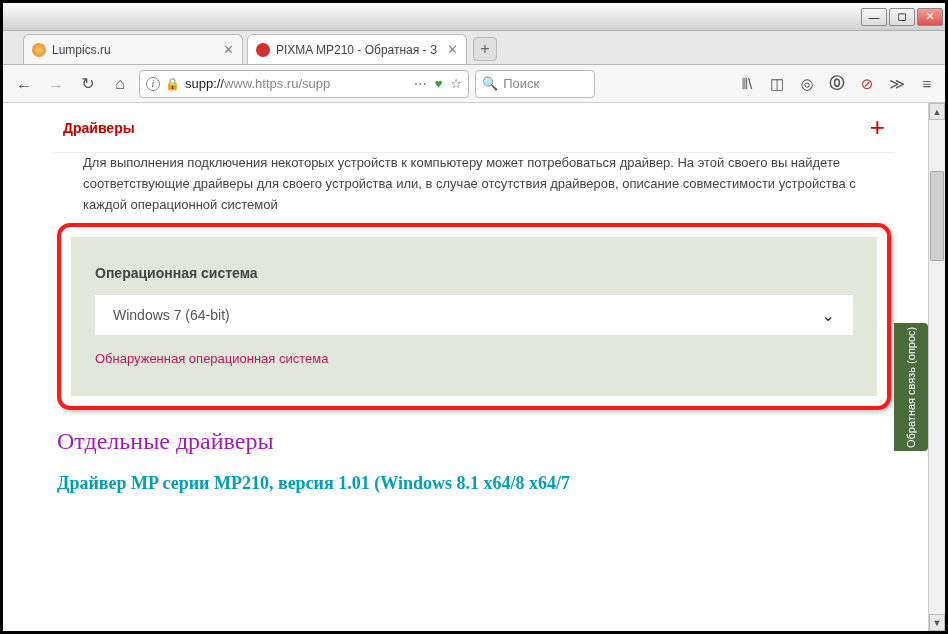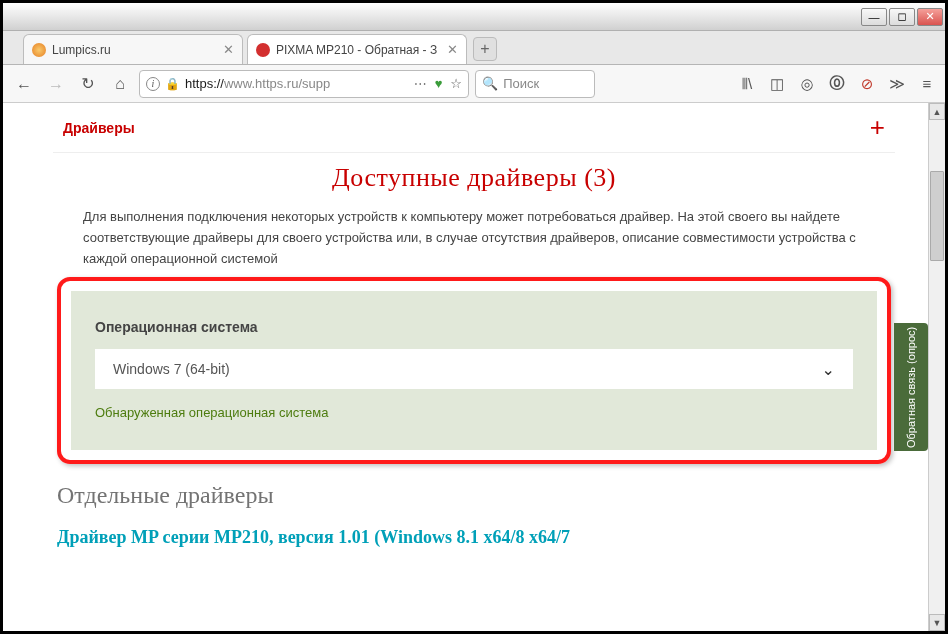--- a/index.html
+++ b/index.html
@@ -165,22 +165,22 @@
   height:40px;
   display:flex;
   align-items:center;
   justify-content:space-between;
   padding: 0 18px;
   font-size:14px;
   color:#555;
   cursor:pointer;
 }
 .os-select .chev { font-size:16px; color:#333;}
-.detected { color:#4d7c0f; font-size:13px; margin-top:16px;}
-.sub-title { color:#737373; font-size:24px; font-family:Georgia,serif; margin:0 0 18px 4px;}
+.detected { color:#be185d; font-size:13px; margin-top:16px;}
+.sub-title { color:#a21caf; font-size:24px; font-family:Georgia,serif; margin:0 0 18px 4px;}
 .driver-link { color:#00a0b8; font-weight:bold; font-size:18px; font-family:Georgia,serif; margin-left:4px;}
 .scrollbar { position:absolute; right:0; top:0; bottom:0; width:17px; background:#f0f0f0; border-left:1px solid #ccc;}
 .scroll-btn { height:17px; background:#e8e8e8; border:1px solid #bbb; display:flex; align-items:center; justify-content:center; font-size:9px; color:#555;}
 .scroll-thumb { position:absolute; top:68px; height:90px; left:1px; right:1px; background:#cfcfcf; border:1px solid #aaa; border-radius:1px;}
 .feedback-tab {
   position:absolute;
   right:17px;
   top:220px;
   width:34px;
   height:128px;
@@ -229,21 +229,21 @@
 
   <div class="addressbar">
     <div class="nav-btn">←</div>
     <div class="nav-btn" style="color:#bbb;">→</div>
     <div class="nav-btn">↻</div>
     <div class="nav-btn">⌂</div>
     <div class="urlbox">
       <span class="info-circle">i</span>
       <span class="lock">🔒</span>
       <span class="urltext">
-        <span class="https">https://</span><span>www.https.ru</span><span>/supp</span>
+        <span class="https">supp://</span><span>www.https.ru</span><span>/supp</span>
       </span>
       <span class="icons">
         <span>⋯</span>
         <span style="color:#3a9c3a;">♥</span>
         <span>☆</span>
       </span>
     </div>
     <div class="searchbox">
       <span>🔍</span>
       <span>Поиск</span>
@@ -261,21 +261,20 @@
 
   <div class="content-area">
     <div class="content-wrap">
       <div class="page">
 
         <div class="drivers-header">
           <span class="title">Драйверы</span>
           <span class="plus">+</span>
         </div>
 
-        <div class="avail-title">Доступные драйверы (3)</div>
 
         <div class="desc">Для выполнения подключения некоторых устройств к компьютеру может потребоваться драйвер. На этой своего вы найдете соответствующие драйверы для своего устройства или, в случае отсутствия драйверов, описание совместимости устройства с каждой операционной системой</div>
 
         <div class="os-block-outer">
           <div class="os-block">
             <div class="os-label">Операционная система</div>
             <div class="os-select">
               <span>Windows 7 (64-bit)</span>
               <span class="chev">⌄</span>
             </div>

